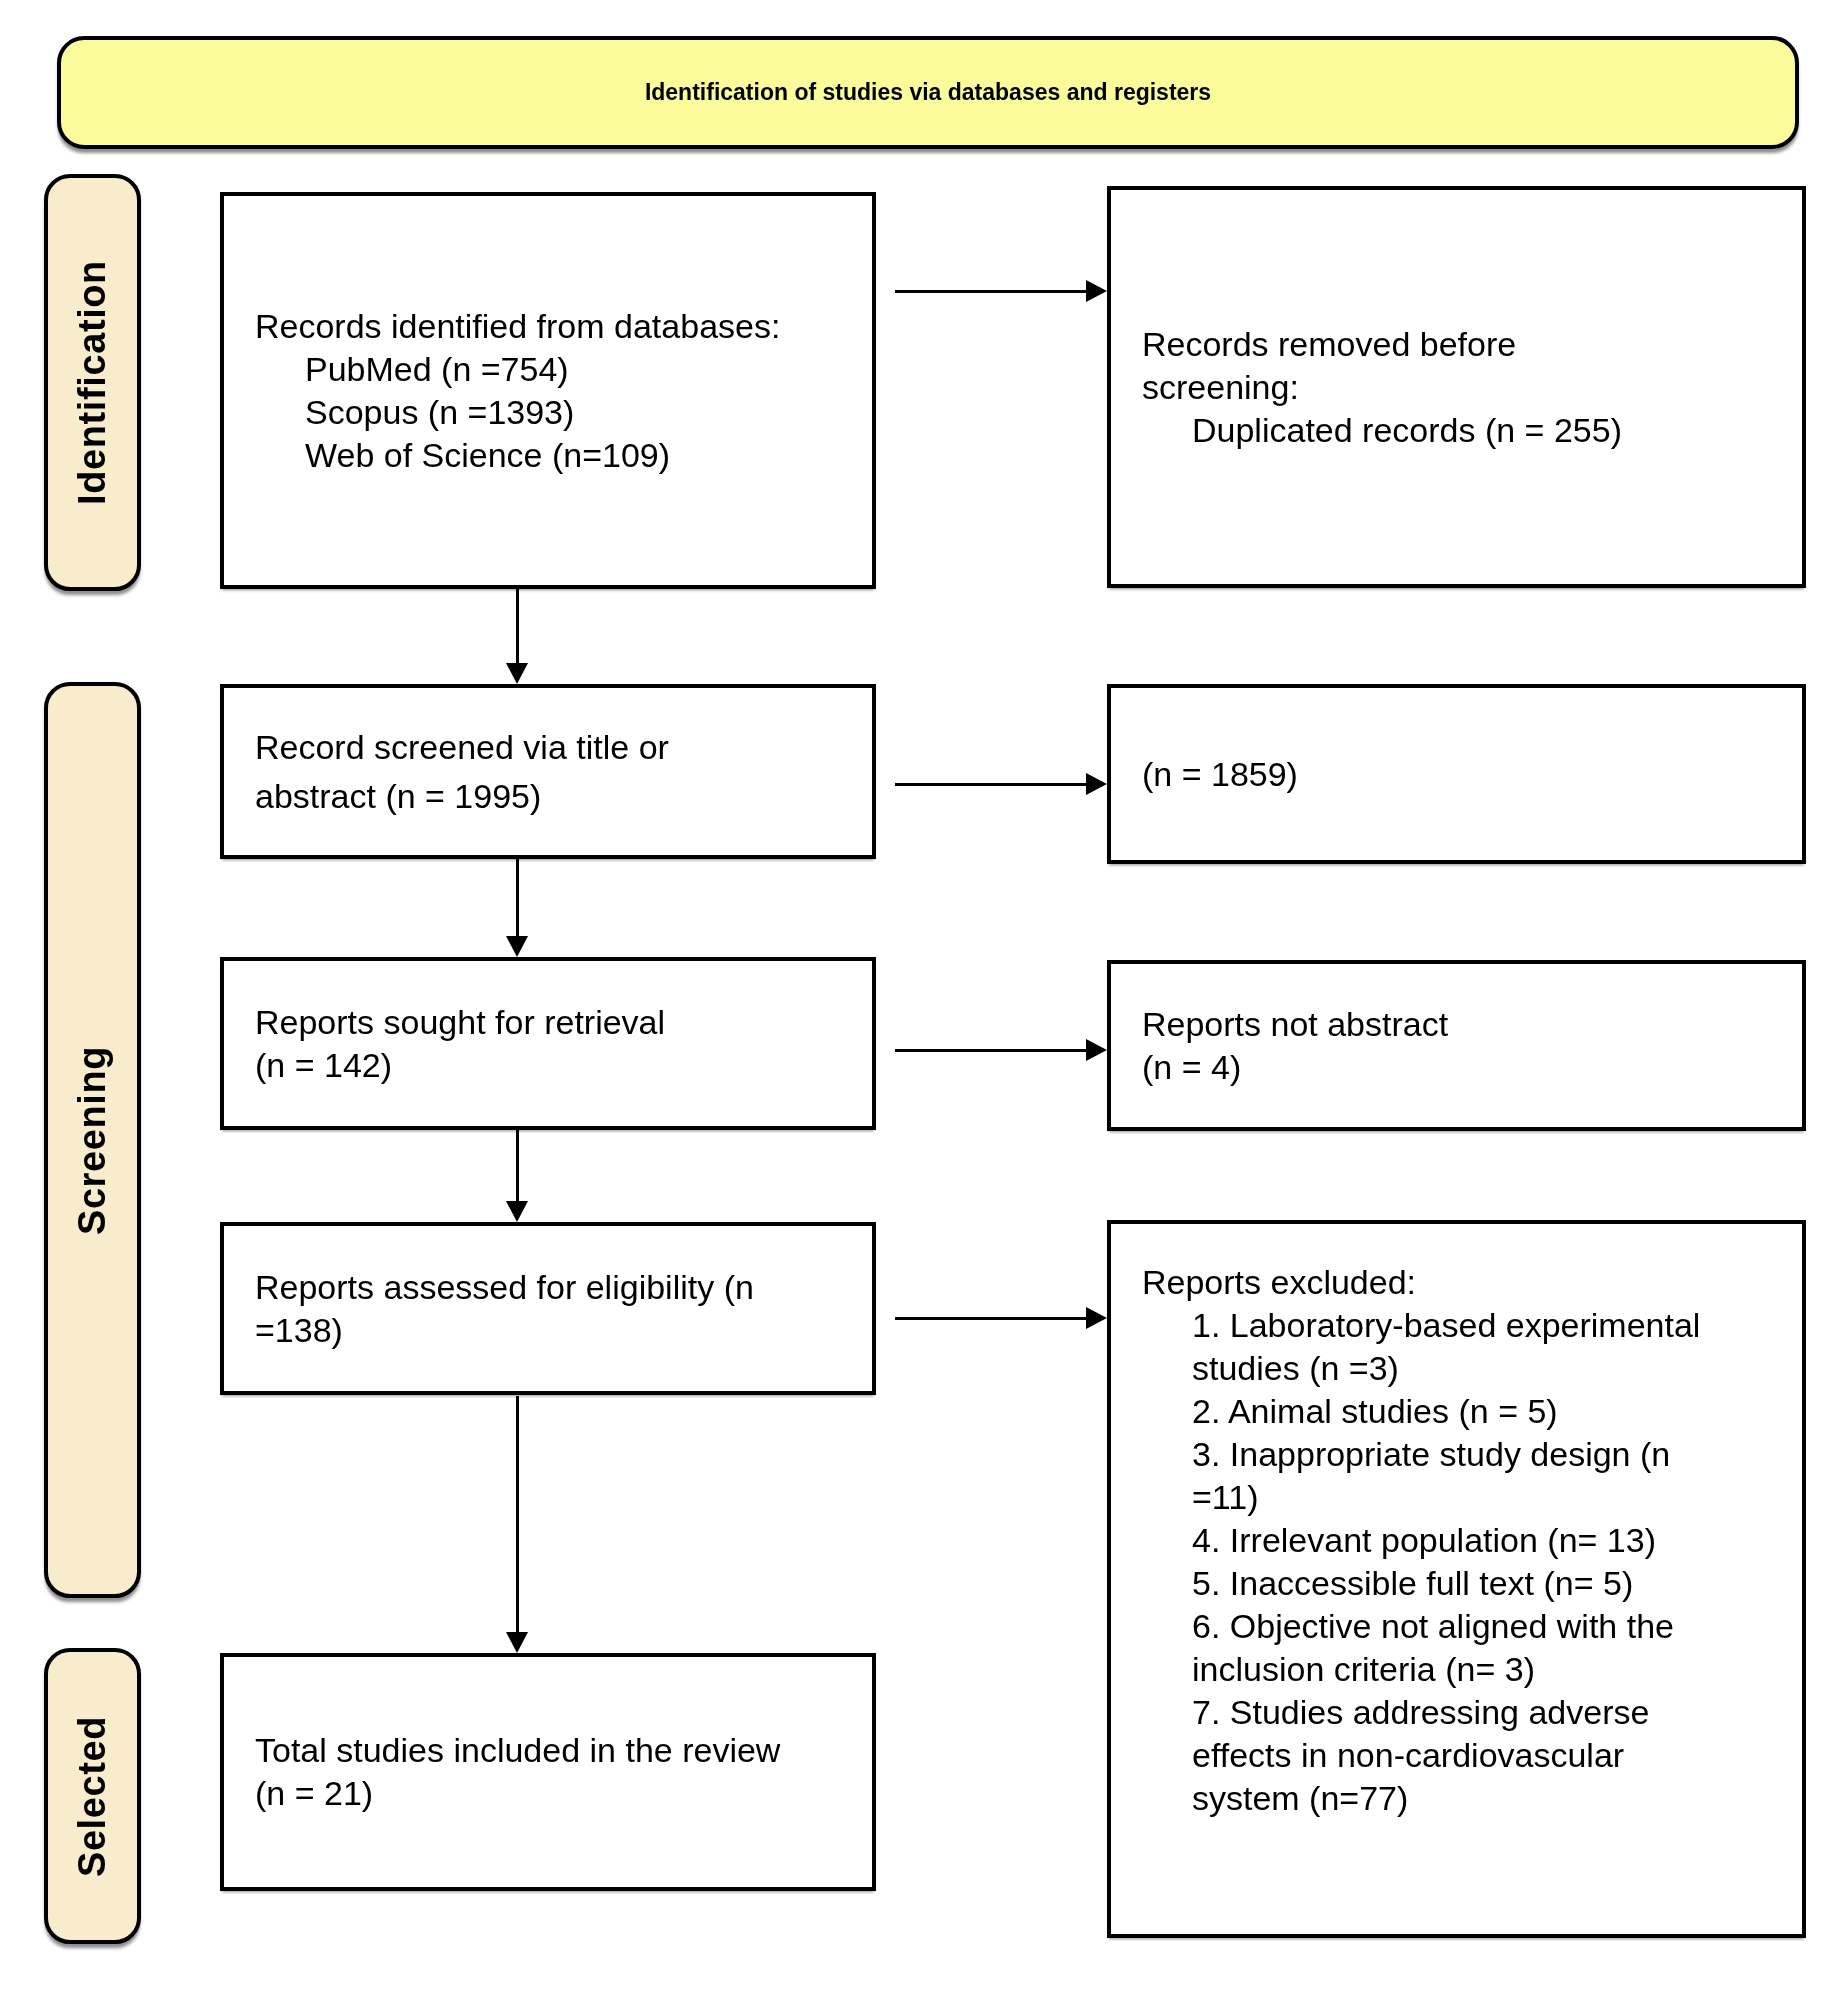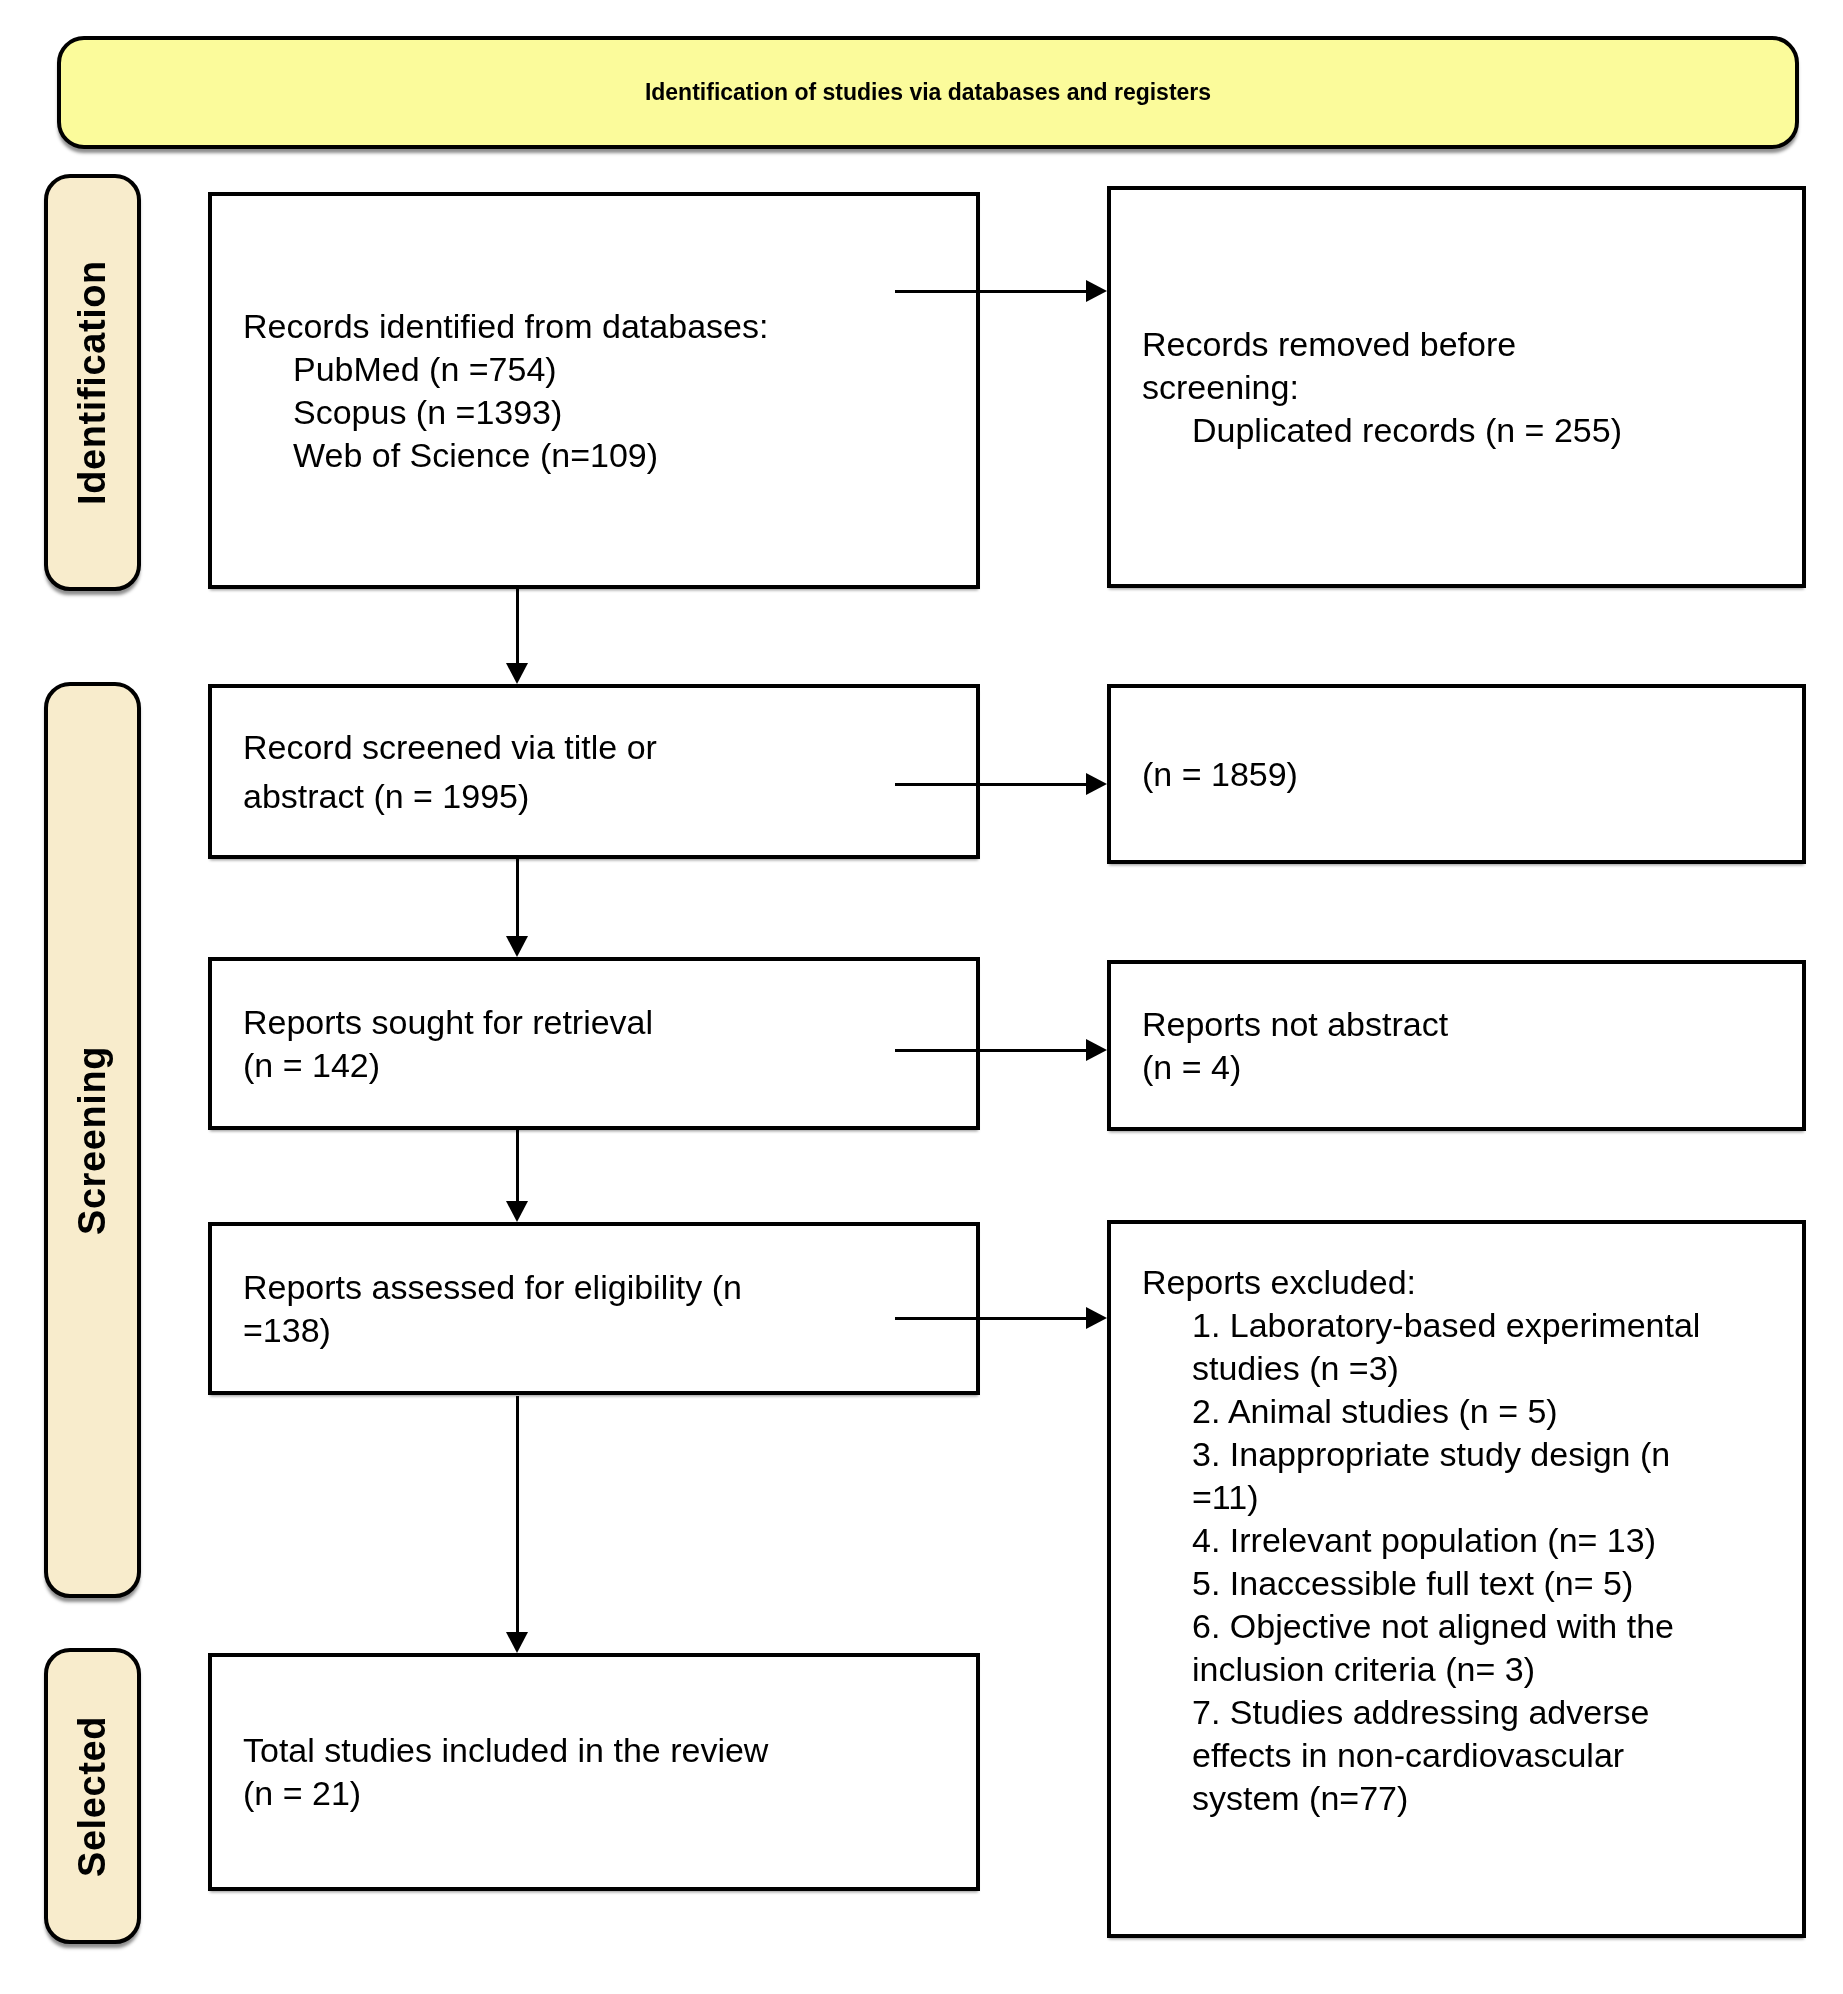--- a/index.html
+++ b/index.html
@@ -28,21 +28,21 @@
   .stage-screening{top:682px;height:916px;}
   .stage-selected{top:1648px;height:296px;}
   .box{
     position:absolute;box-sizing:border-box;background:#ffffff;border:4px solid #000;
     display:flex;flex-direction:column;justify-content:center;
     padding:11.3px 31px;font-size:34px;line-height:43px;
     box-shadow:0 4.5px 2.8px -2.3px rgba(0,0,0,0.4);
   }
   .box p{margin:0;}
   .ind{padding-left:50px;}
-  .col-left{left:208px;width:772px;}
+  .col-left{left:220px;width:656px;}
   .col-right{left:1107px;width:699px;}
   .b1{top:192px;height:397px;}
   .b2{top:684px;height:175px;gap:6px;}
   .b3{top:957px;height:173px;}
   .b4{top:1222px;height:173px;}
   .b5{top:1653px;height:238px;}
   .r1{top:186px;height:402px;}
   .r2{top:684px;height:180px;}
   .r3{top:960px;height:171px;}
   .r4{top:1220px;height:718px;justify-content:flex-start;padding-top:37px;}

